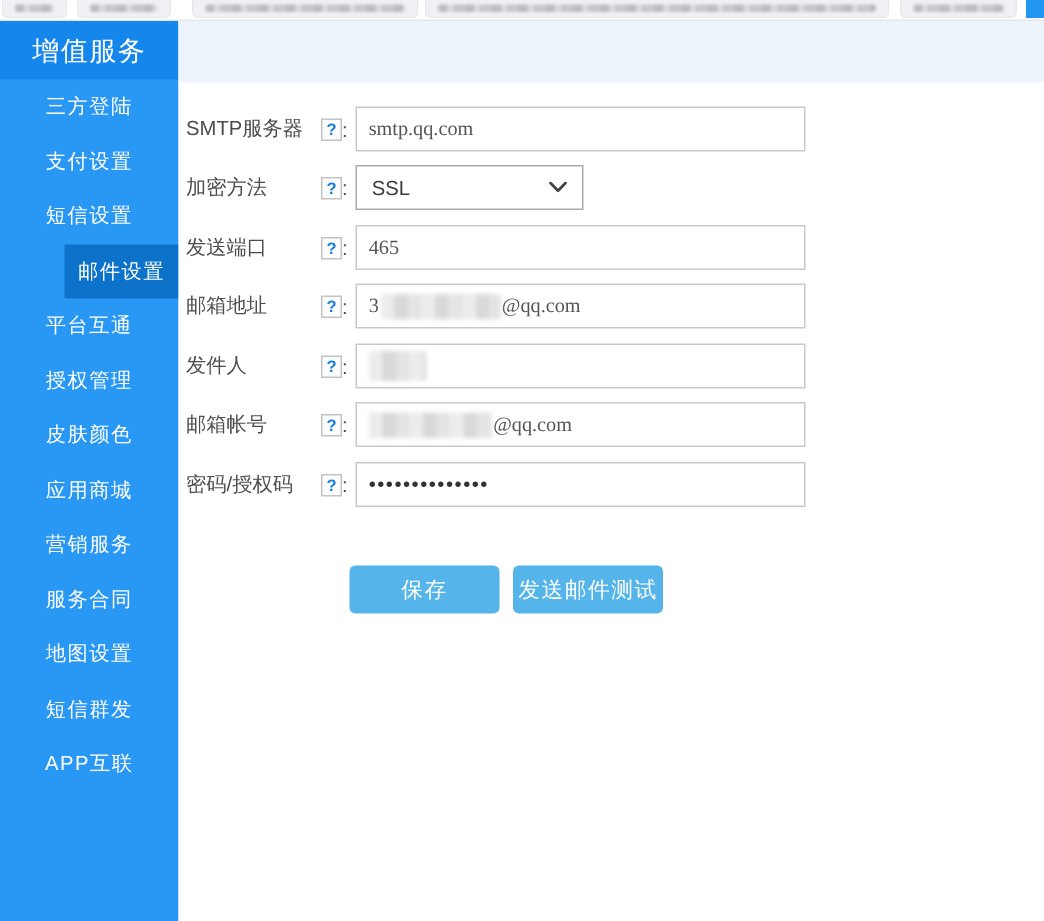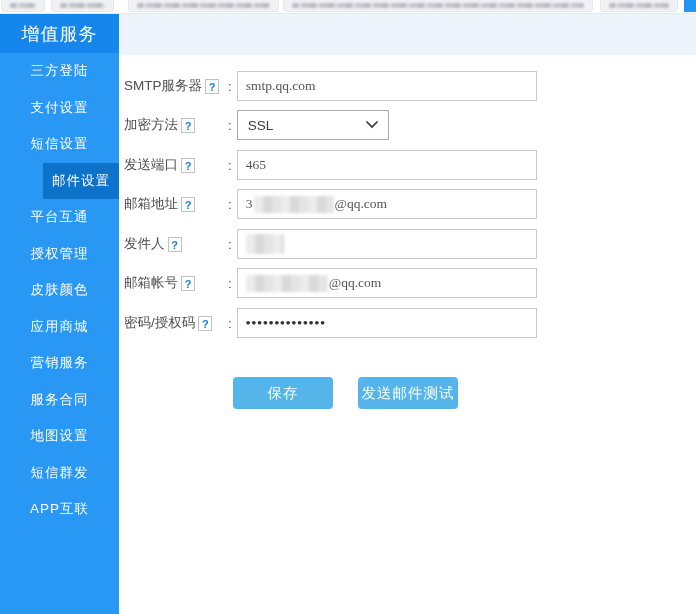--- a/index.html
+++ b/index.html
@@ -45,21 +45,21 @@
   
   .content {
     position: absolute; left: 119px; top: 14px; right: 0; bottom: 0;
     background: #ffffff;
   }
   .content-band { height: 41px; background: #edf4fc; }
   
   .form-row { position: absolute; left: 124px; height: 30px; display: flex; align-items: center; }
   .label-cell {
     width: 104px; text-align: right; font-size: 13.5px; color: #4d4d4d;
-    display: inline-flex; align-items: center; justify-content: flex-start; gap: 3px;
+    display: inline-flex; align-items: center; justify-content: space-between; gap: 3px;
     flex: none;
   }
   .help-icon {
     display: inline-block; width: 14px; height: 15px; line-height: 14px;
     border: 1px solid #c3c3c3; background: #fdfdfd; color: #1a7edb;
     font-size: 11px; font-weight: bold; text-align: center; cursor: pointer;
   }
   .colon { color: #4d4d4d; font-size: 13.5px; }
   .input, .fake-input {
     margin-left: 5px; width: 300px; height: 30px;
@@ -203,13 +203,13 @@
 <div class="form-row" style="top:308px;">
   <span class="label-cell">
     <span>密码/授权码</span>
     <span class="help-icon">?</span>
   </span>
     <span class="colon">:</span>
   <input class="input pw" type="text" value="••••••••••••••" style="">
 </div>
 
 <button class="btn" style="left:233px;top:377px;">保存</button>
-<button class="btn" style="left:358px;top:377px;">发送邮件测试</button>
+<button class="btn" style="left:342px;top:377px;">发送邮件测试</button>
 
 </body></html>

